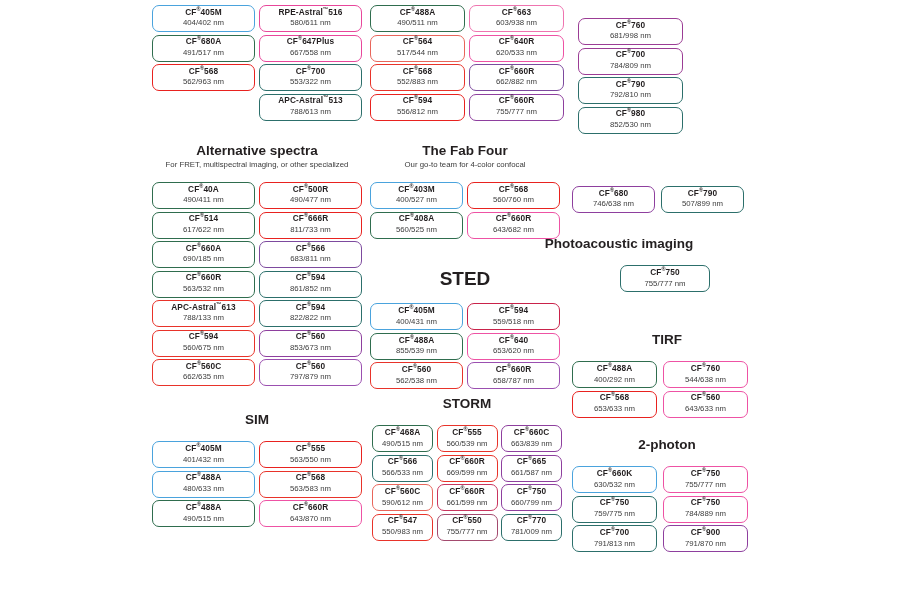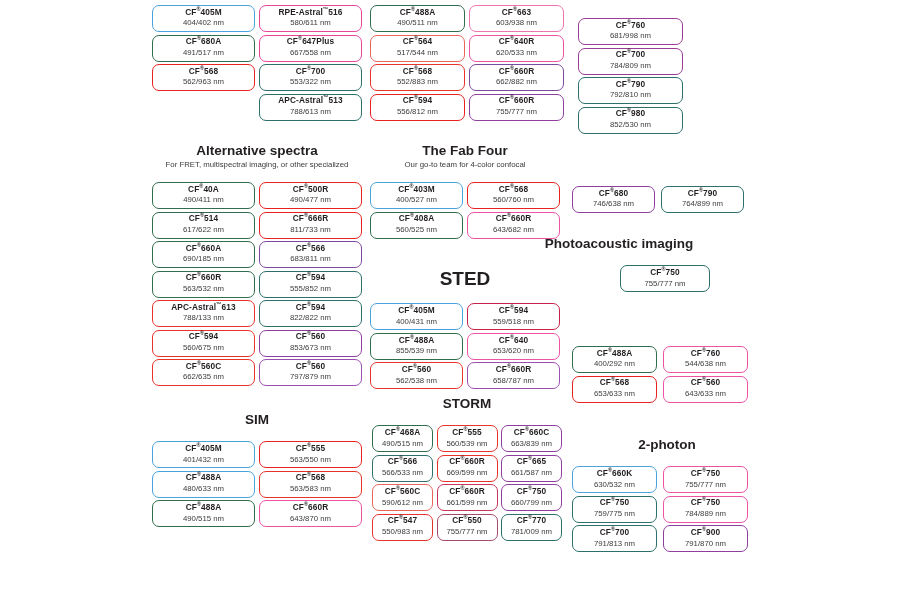--- a/index.html
+++ b/index.html
@@ -220,21 +220,21 @@
           <div class="chip" style="width: 103px; height: 27px; border-color: rgb(232, 34, 31);">
             <div class="chip-name"><span>CF</span><sup>®</sup><span>666R</span></div>
             <div class="chip-val">811/733 nm</div>
           </div>
           <div class="chip" style="width: 103px; height: 27px; border-color: rgb(125, 74, 158);">
             <div class="chip-name"><span>CF</span><sup>®</sup><span>566</span></div>
             <div class="chip-val">683/811 nm</div>
           </div>
           <div class="chip" style="width: 103px; height: 27px; border-color: rgb(44, 111, 107);">
             <div class="chip-name"><span>CF</span><sup>®</sup><span>594</span></div>
-            <div class="chip-val">555/852 nm</div>
+            <div class="chip-val">861/852 nm</div>
           </div>
           <div class="chip" style="width: 103px; height: 27px; border-color: rgb(44, 111, 107);">
             <div class="chip-name"><span>CF</span><sup>®</sup><span>594</span></div>
             <div class="chip-val">822/822 nm</div>
           </div>
           <div class="chip" style="width: 103px; height: 27px; border-color: rgb(142, 63, 158);">
             <div class="chip-name"><span>CF</span><sup>®</sup><span>560</span></div>
             <div class="chip-val">853/673 nm</div>
           </div>
           <div class="chip" style="width: 103px; height: 27px; border-color: rgb(155, 79, 176);">
@@ -402,38 +402,39 @@
       <div class="grid" style="gap: 6px;">
         <div class="col" style="gap: 2.5px;">
           <div class="chip" style="width: 83px; height: 27px; border-color: rgb(142, 63, 158);">
             <div class="chip-name"><span>CF</span><sup>®</sup><span>680</span></div>
             <div class="chip-val">746/638 nm</div>
           </div>
         </div>
         <div class="col" style="gap: 2.5px;">
           <div class="chip" style="width: 83px; height: 27px; border-color: rgb(44, 111, 107);">
             <div class="chip-name"><span>CF</span><sup>®</sup><span>790</span></div>
-            <div class="chip-val">764/899 nm</div>
+            <div class="chip-val">507/899 nm</div>
           </div>
         </div>
       </div>
     </div>
     <div class="group" style="left: 572px; top: 236px;">
       <div class="group-heading" style="font-size: 13.5px; width: 190px; margin-left: -48px;">Photoacoustic imaging</div>
       <div style="height: 14px;"></div>
       <div class="grid" style="gap: 6px; margin-left: 48px;">
         <div class="col" style="gap: 2.5px;">
           <div class="chip" style="width: 90px; height: 27px; border-color: rgb(44, 111, 107);">
             <div class="chip-name"><span>CF</span><sup>®</sup><span>750</span></div>
             <div class="chip-val">755/777 nm</div>
           </div>
         </div>
       </div>
     </div>
     <div class="group" style="left: 572px; top: 332px;">
+      <div class="group-heading" style="font-size: 13.5px; width: 190px;">TIRF</div>
       <div style="height: 14px;"></div>
       <div class="grid" style="gap: 6px;">
         <div class="col" style="gap: 2.5px;">
           <div class="chip" style="width: 85px; height: 27px; border-color: rgb(47, 109, 78);">
             <div class="chip-name"><span>CF</span><sup>®</sup><span>488A</span></div>
             <div class="chip-val">400/292 nm</div>
           </div>
           <div class="chip" style="width: 85px; height: 27px; border-color: rgb(232, 34, 31);">
             <div class="chip-name"><span>CF</span><sup>®</sup><span>568</span></div>
             <div class="chip-val">653/633 nm</div>

